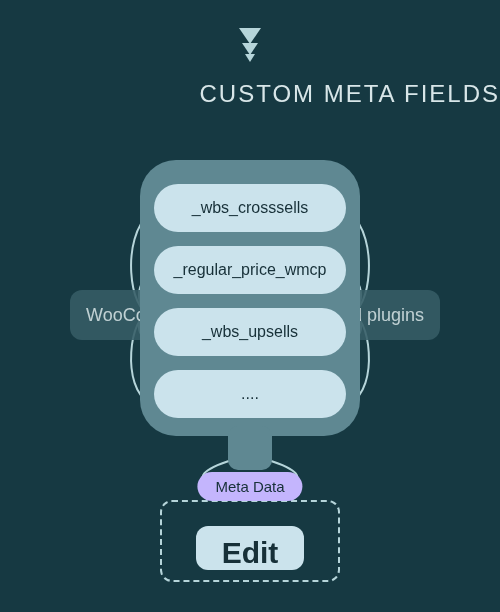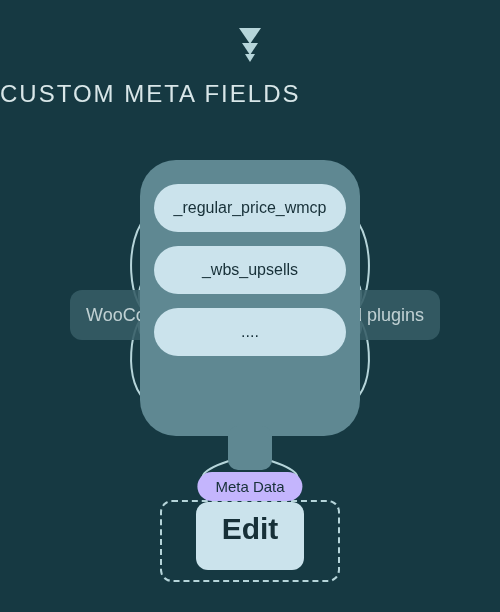--- a/index.html
+++ b/index.html
@@ -35,21 +35,21 @@
     border-right-color: transparent;
     border-top-color: #b6d5da;
   }
   .tri.t1 { border-left-width: 11px; border-right-width: 11px; border-top-width: 16px; }
   .tri.t2 { border-left-width: 8px;  border-right-width: 8px;  border-top-width: 12px; margin-top: -1px; }
   .tri.t3 { border-left-width: 5.5px; border-right-width: 5.5px; border-top-width: 8px;  margin-top: -1px; }
   .heading {
     position: absolute;
     top: 80px;
     left: 0; right: 0;
-    text-align: left;
+    text-align: right;
     color: #d8e6e8;
     font-size: 24px;
     letter-spacing: 2px;
     font-weight: 500;
     font-stretch: condensed;
   }
   .funnel {
     position: absolute;
     top: 160px;
     left: 50%;
@@ -144,21 +144,21 @@
     display: flex;
     align-items: flex-end;
     justify-content: center;
     padding-bottom: 10px;
   }
   .edit-btn {
     background: #cbe3ec;
     color: #173038;
     font-size: 30px;
     font-weight: 700;
-    padding: 10px 26px 24px;
+    padding: 10px 26px 0;
     border-radius: 12px;
   }
 </style>
 </head>
 <body>
 
 <div class="stage">
 
   <div class="arrow-stack">
     <div class="tri t1"></div>
@@ -189,20 +189,23 @@
   </div>
   <div class="side-badge right">
     <span>3rd plugins</span>
   </div>
 
   <div class="funnel">
     <div class="funnel-body"></div>
     <div class="funnel-tip"></div>
     <div class="pill-list">
       <div class="pill">
+        <span>_wbs_crosssells</span>
+      </div>
+      <div class="pill">
         <span>_regular_price_wmcp</span>
       </div>
       <div class="pill">
         <span>_wbs_upsells</span>
       </div>
       <div class="pill">
         <span>....</span>
       </div>
     </div>
   </div>

